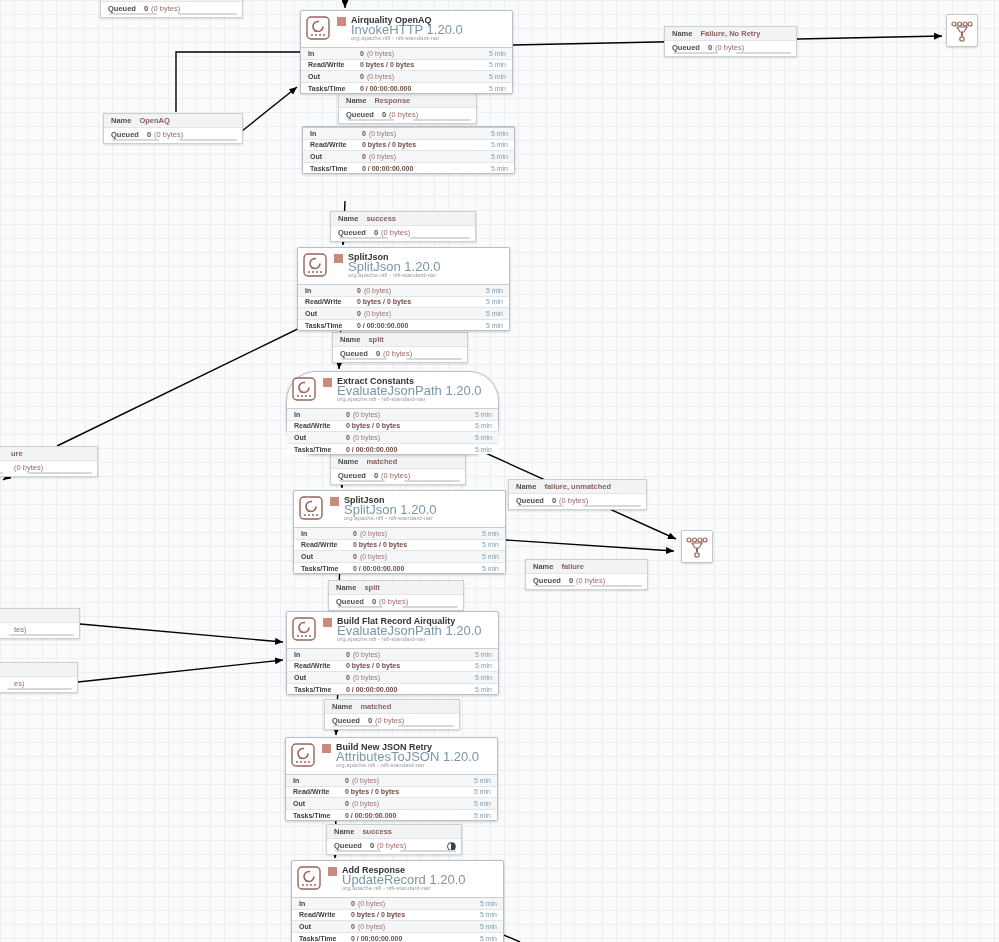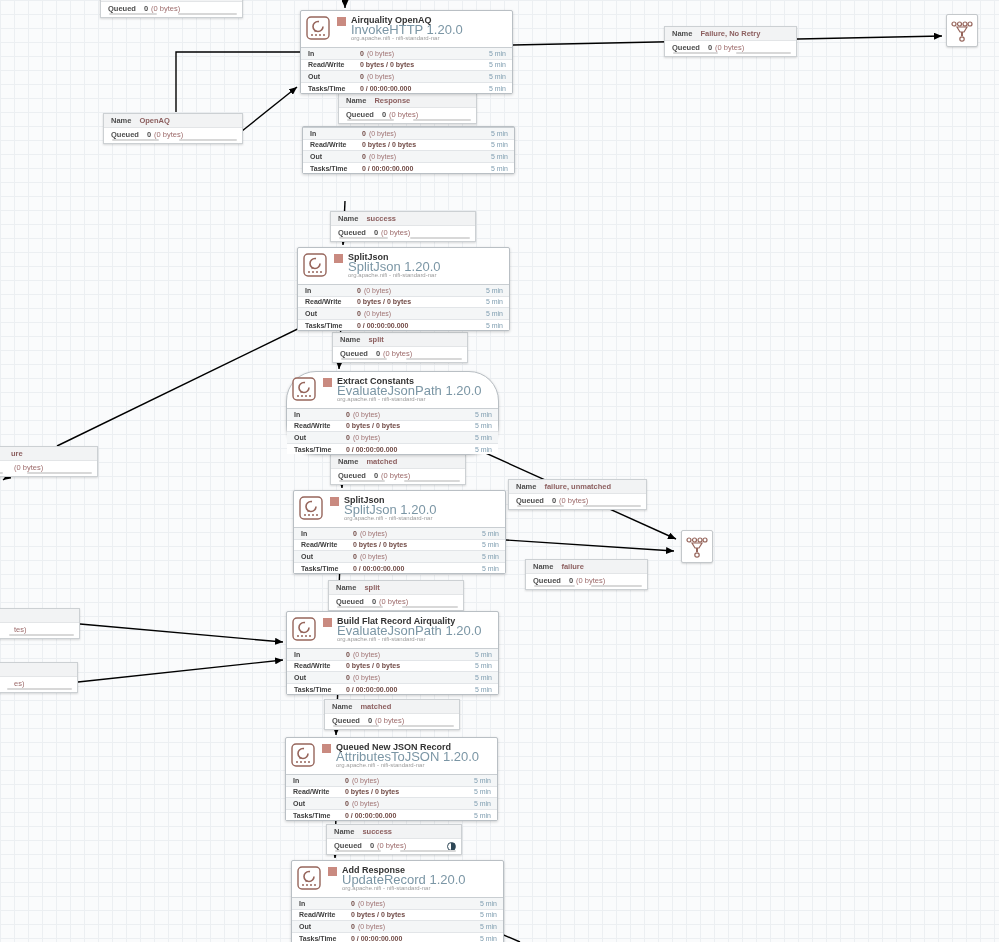--- a/index.html
+++ b/index.html
@@ -333,21 +333,21 @@
       <span class="proc-icon">
         <svg width="24" height="24" viewBox="0 0 24 24">
           <rect x="1" y="1" width="22" height="22" rx="4" fill="#fff" stroke="#96655b" stroke-width="1.4"></rect>
           <circle cx="12" cy="10.5" r="5" fill="none" stroke="#96655b" stroke-width="1.6" stroke-dasharray="24 7"></circle>
           <path d="M8.2 13.5 l3 1.2 -2.6 1.6 z" fill="#96655b"></path>
           <line x1="5" y1="19" x2="19" y2="19" stroke="#96655b" stroke-width="1.4" stroke-dasharray="2 2"></line>
         </svg>
       </span>
       <span class="run-state"></span>
       <div class="titles">
-        <div class="pname">Queued New JSON Record</div>
+        <div class="pname">Build New JSON Retry</div>
         <div class="ptype">AttributesToJSON 1.20.0</div>
         <div class="pbundle">org.apache.nifi - nifi-standard-nar</div>
       </div>
     </div>
     <div class="prows">
       <div class="prow">
         <span class="rl">In</span>
         <span class="rvwrap"><span class="rv">0</span><span class="rx">(0 bytes)</span></span>
         <span class="rt">5 min</span>
       </div>

